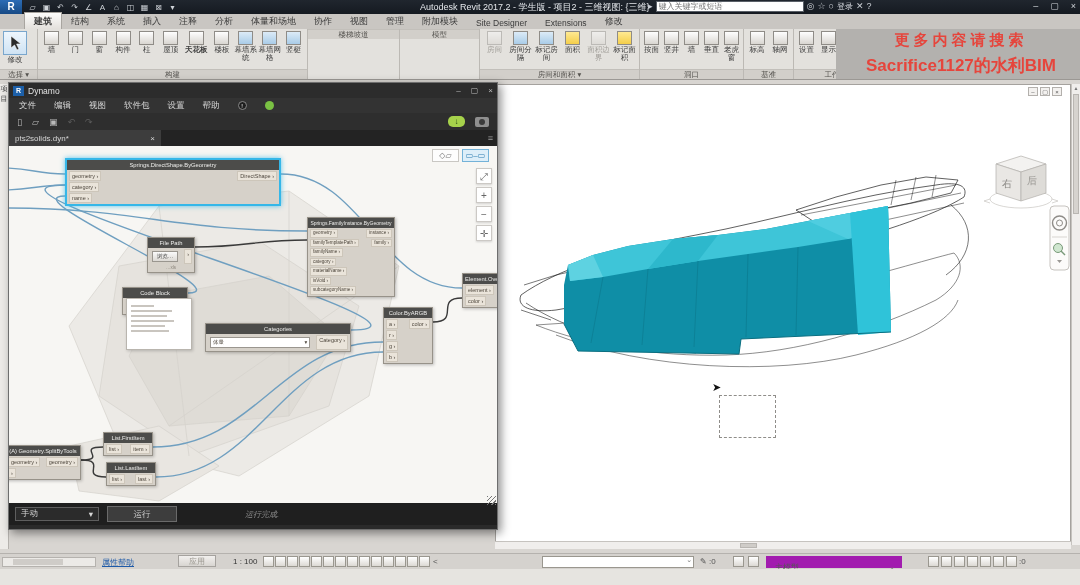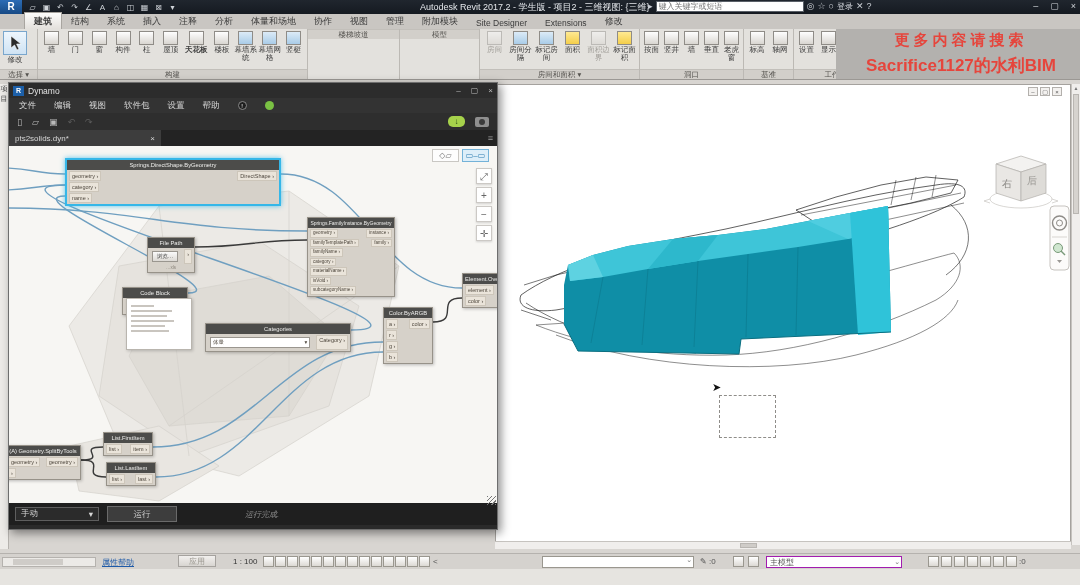--- a/index.html
+++ b/index.html
@@ -110,21 +110,21 @@
   #prophelp { position:absolute; left:102px; top:3px; color:#1e5aa8; text-decoration:underline;font-family:Liberation Serif, serif; }
   #applybtn { position:absolute; left:178px; top:1px; width:38px; height:12px; background:linear-gradient(#f2f0ee,#d8d5d1); border:1px solid #a5a29e; color:#9a978f; text-align:center; line-height:11px; }
   #sb-scale { position:absolute; left:233px; top:3px; color:#333; }
   #viewbar { position:absolute; left:263px; top:2px; display:flex; gap:1px; }
   .sicon { width:11px; height:11px; border:1px solid #9a978f; background:linear-gradient(#ffffff,#dcd9d4); }
   #vb-collapse { position:absolute; left:433px; top:3px; color:#555; }
   #sb-field { position:absolute; left:542px; top:2px; width:152px; height:12px; background:#fff; border:1px solid #9a978f; }
   #sb-field::after { content:"⌄"; position:absolute; right:1px; top:-1px; font-size:7px; color:#777; }
   #sb-edit { position:absolute; left:700px; top:3px; color:#555; }
   #sb-b1 { position:absolute; left:733px; top:2px; } #sb-b2 { position:absolute; left:748px; top:2px; }
-  #sb-mainmodel { position:absolute; left:766px; top:2px; width:136px; height:12px; background:#fff; border:1px solid #a21caf; font-size:8px; color:#555; padding:0 3px; line-height:11px; }
+  #sb-mainmodel { position:absolute; left:766px; top:2px; width:136px; height:12px; background:#fff; border:6px solid #a21caf; font-size:8px; color:#555; padding:0 3px; line-height:11px; }
   #sb-mainmodel::after { content:"⌄"; position:absolute; right:1px; top:-1px; font-size:7px; color:#777; }
   #sb-right { position:absolute; left:928px; top:2px; display:flex; gap:2px; align-items:center; }
   #sb-filter { font-size:8px; color:#555; }
 
   #bottomstrip { position:absolute; left:0; top:569px; width:1080px; height:16px; background:#e6e4e0; }
 
   
   #ttwm { position:absolute; left:940px; top:548px; width:136px; height:36px; z-index:8; display:flex; align-items:center; }
   #ttwm-blocks { display:flex; align-items:flex-end; gap:1px; margin-right:2px; }
   #ttwm-blocks i { display:block; width:7px; background:#4fc6e0; border-radius:2px; opacity:.85; }

